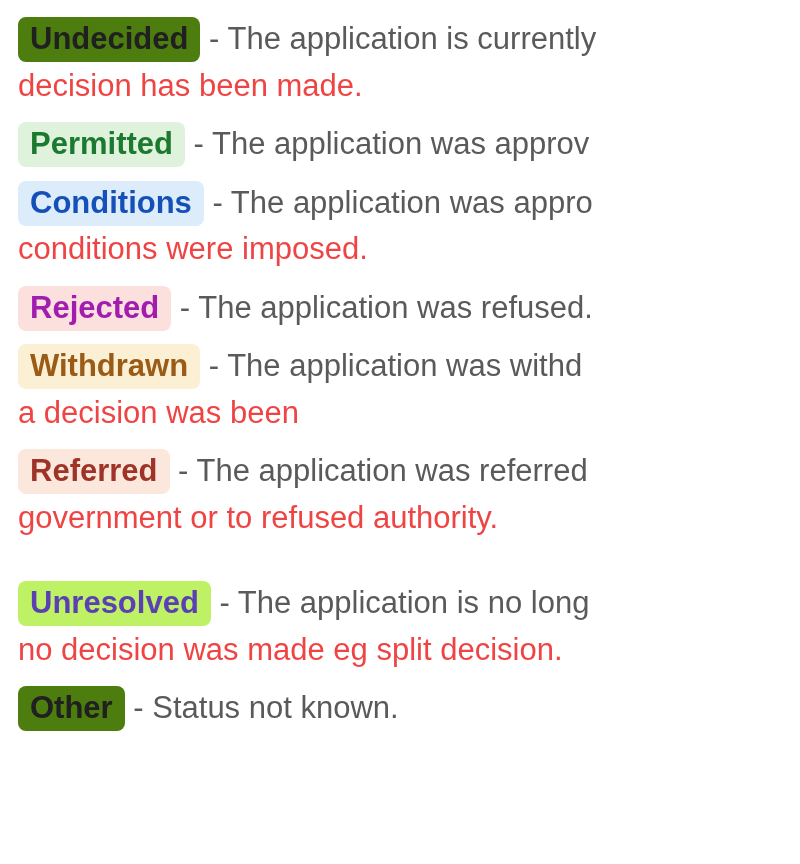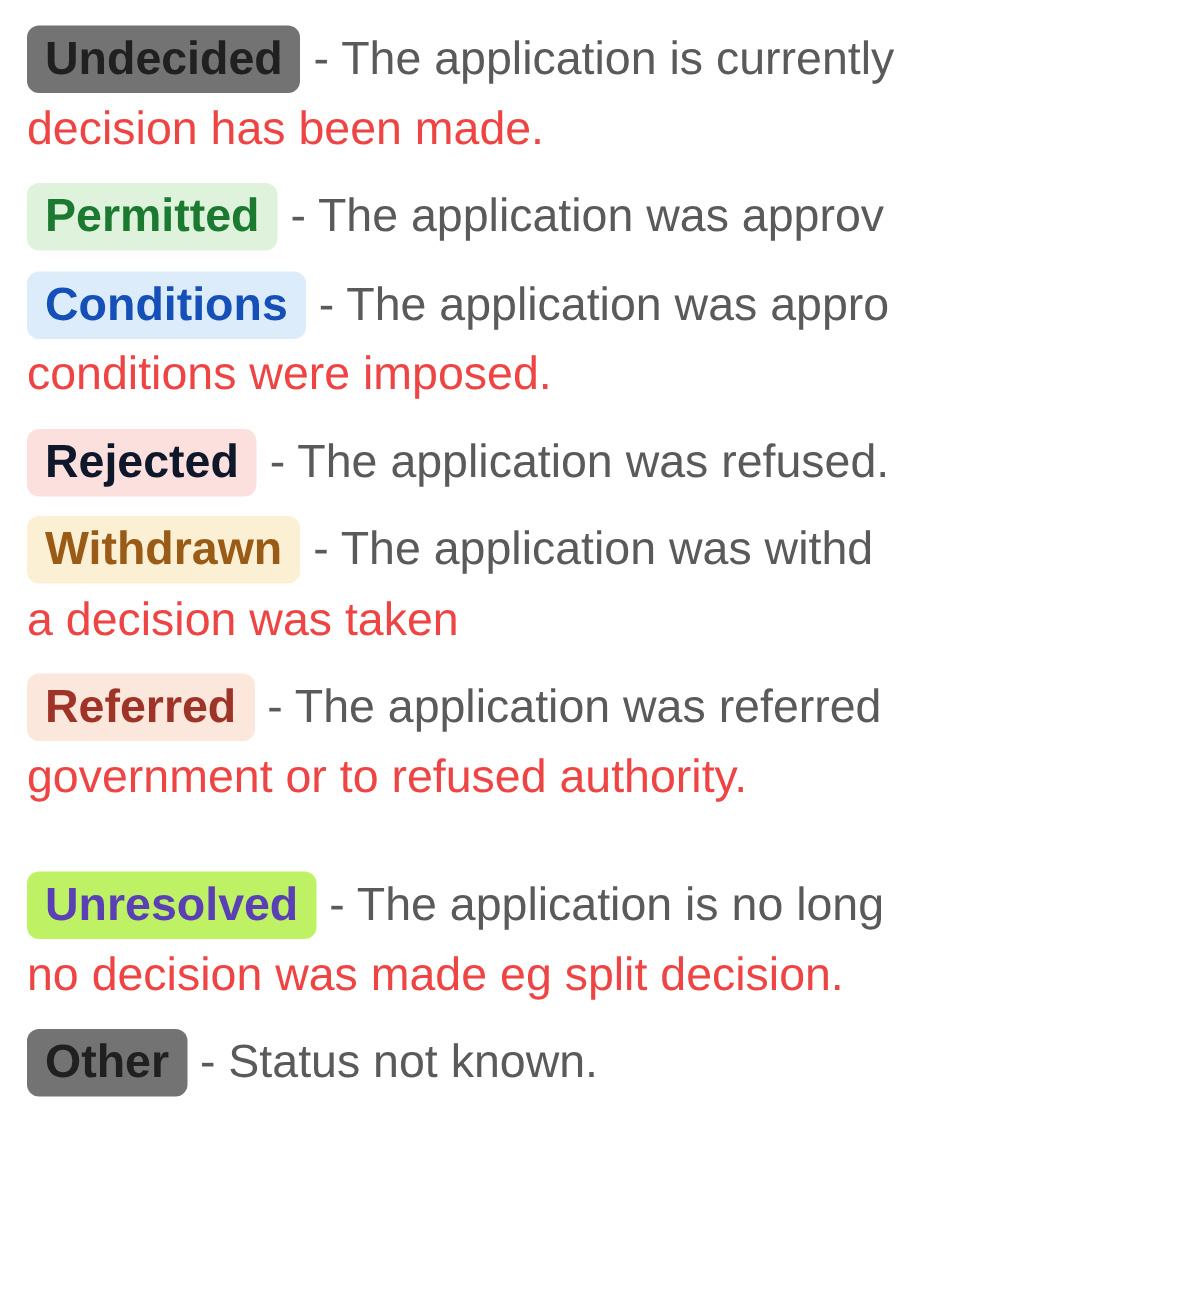--- a/index.html
+++ b/index.html
@@ -33,24 +33,24 @@
     }
     .desc {
       color: #5a5a5a;
       white-space: nowrap;
     }
     .desc-cont {
       color: #ef4444;
       display: block;
     }
     
-    .c-gray   { background: #737373; color: #202020; }
+    .c-gray   { background: #4d7c0f; color: #202020; }
     .c-green  { background: #def2dc; color: #1b7a2f; }
     .c-blue   { background: #dcecfb; color: #1450b8; }
-    .c-red    { background: #fbe0de; color: #0f172a; }
+    .c-red    { background: #fbe0de; color: #a21caf; }
     .c-yellow { background: #fbf0d4; color: #9a5b16; text-align: right; }
     .c-orange { background: #fbe7db; color: #9e3427; }
     .c-purple { background: #bef264; color: #5a3fb5; margin-top: 28px; }
   </style>
 </head>
 <body>
 
 <ul class="status-list">
 
 <li class="status-item">
@@ -62,21 +62,21 @@
     </li>
     <li class="status-item">
       <div><span class="badge c-blue">Conditions</span><span class="desc"> - The application was appro</span></div>
       <span class="desc-cont">conditions were imposed.</span>
     </li>
     <li class="status-item">
       <div><span class="badge c-red">Rejected</span><span class="desc"> - The application was refused.</span></div>
     </li>
     <li class="status-item">
       <div><span class="badge c-yellow">Withdrawn</span><span class="desc"> - The application was withd</span></div>
-      <span class="desc-cont">a decision was taken</span>
+      <span class="desc-cont">a decision was been</span>
     </li>
     <li class="status-item">
       <div><span class="badge c-orange">Referred</span><span class="desc"> - The application was referred</span></div>
       <span class="desc-cont">government or to refused authority.</span>
     </li>
     <li class="status-item">
       <div><span class="badge c-purple">Unresolved</span><span class="desc"> - The application is no long</span></div>
       <span class="desc-cont">no decision was made eg split decision.</span>
     </li>
     <li class="status-item">

